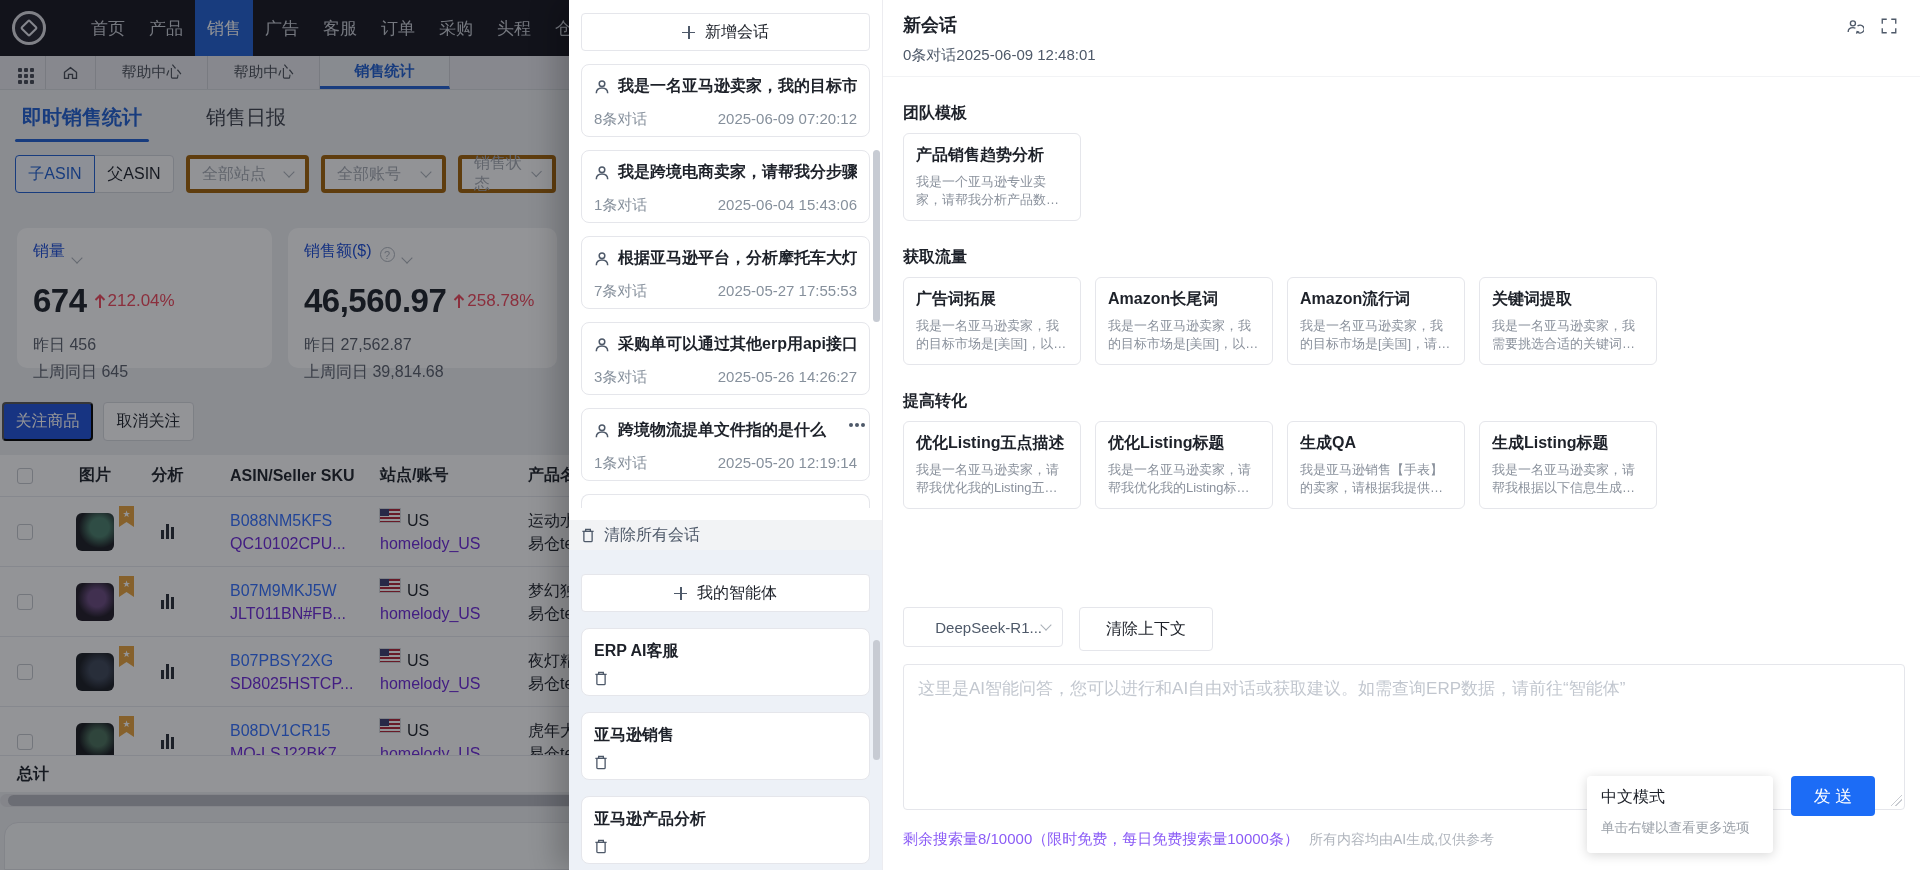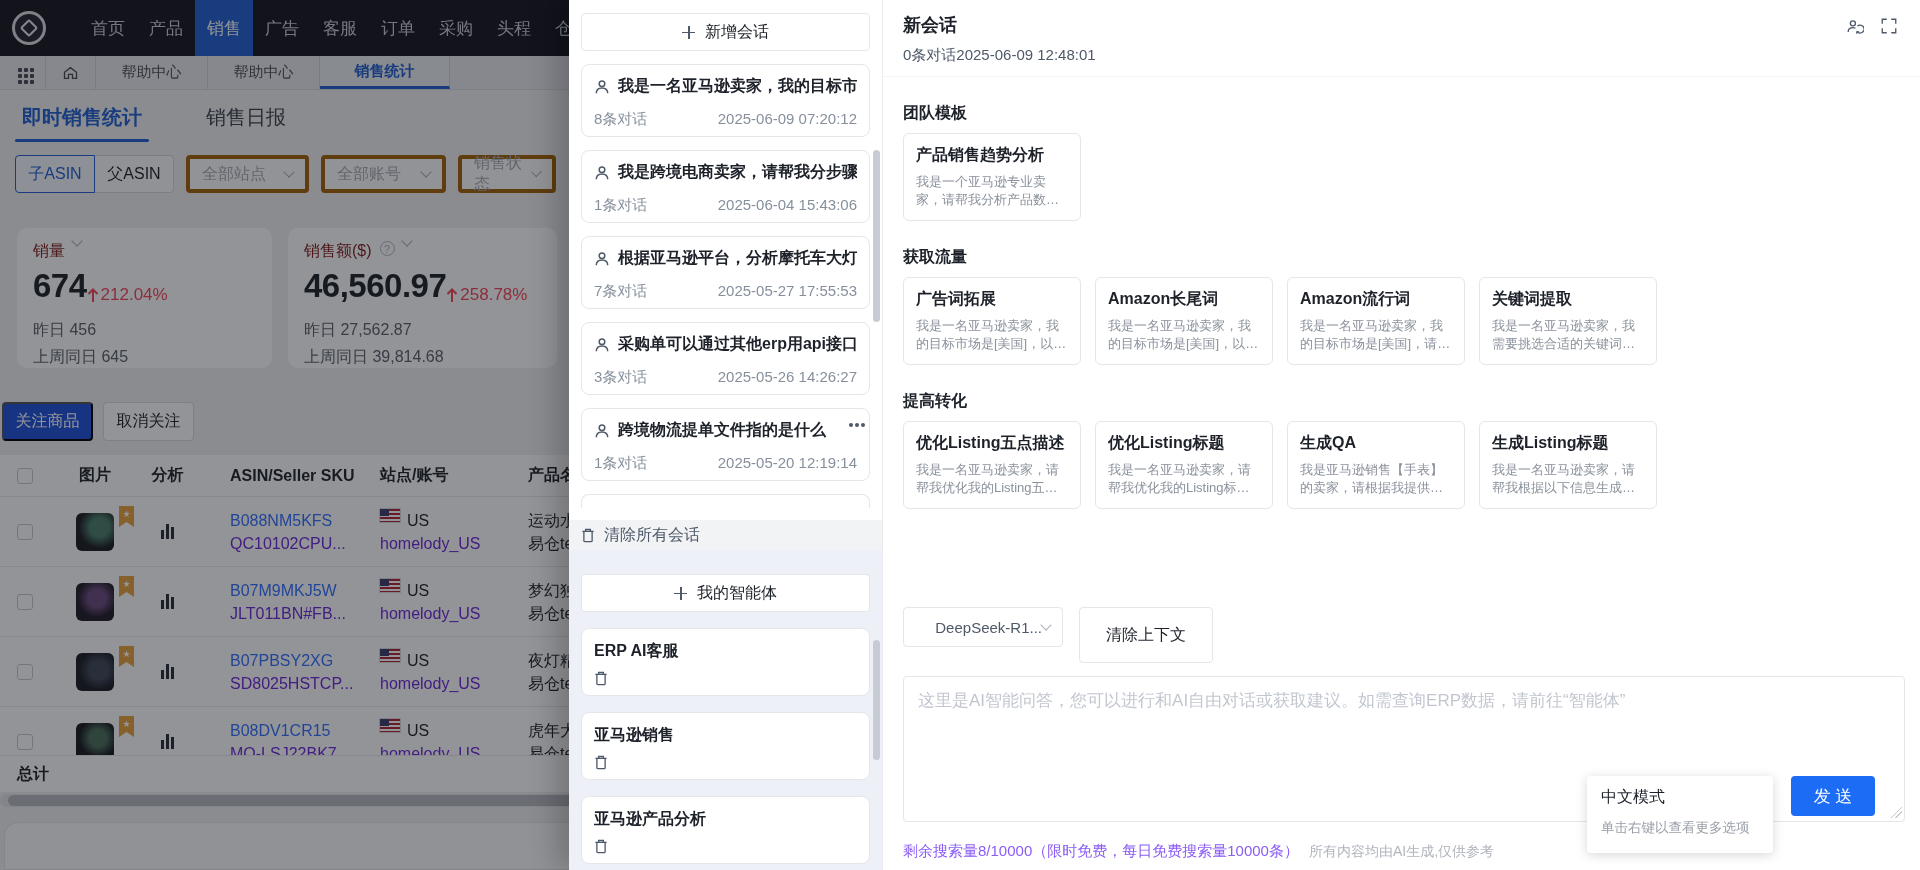--- a/index.html
+++ b/index.html
@@ -32,24 +32,24 @@
   .seg-btn:first-child{border-radius:4px 0 0 4px}
   .seg-btn:last-child{border-radius:0 4px 4px 0;margin-left:-1px}
   .seg-btn.active{border-color:#1f5fd1;color:#1f5fd1;background:#f5f8ff;z-index:1}
   .dropdown{border:4px solid #a16207;background:#fdfdfe;border-radius:4px;display:flex;align-items:center;justify-content:space-between;padding:0 12px;color:#a6abb3;font-size:16px;margin-left:12px;cursor:pointer}
   .dd1{width:123px}.dd2{width:125px}.dd3{width:98px}
   .chev{width:8px;height:8px;border-right:1.7px solid #aab0b8;border-bottom:1.7px solid #aab0b8;transform:rotate(45deg);margin-top:-4px}
 
   .stat-cards{display:flex;gap:16px;margin:35px 0 0 17px}
   .stat-card{height:140px;background:#fff;border-radius:10px;padding:13px 16px}
   .sc1{width:255px}.sc2{width:269px}
-  .stat-label{display:flex;align-items:flex-start;gap:8px;font-size:16px;color:#7f1d1d}
+  .stat-label{display:flex;align-items:flex-end;gap:8px;font-size:16px;color:#1d4ed8}
   .qmark{width:15px;height:15px;border:1px solid #aeb4bd;border-radius:50%;color:#aeb4bd;font-size:11px;display:inline-flex;align-items:center;justify-content:center}
   .qmark::before{content:"?"}
-  .stat-value{margin-top:5px;display:flex;align-items:flex-end;}
+  .stat-value{margin-top:20px;display:flex;align-items:center;gap:7px}
   .big{font-size:33px;font-weight:bold;color:#1d2129;letter-spacing:-0.5px}
   .delta{color:#f0485c;font-size:17px;display:flex;align-items:center;gap:2px}
   .stat-sub{margin-top:11px;font-size:16px;color:#595f6b;line-height:27px}
 
   .action-row{margin:34px 0 0 2px;display:flex;gap:10px}
   .btn-primary{width:91px;height:39px;background:#1e51d9;color:#fff;border-radius:4px;font-size:16px;display:flex;align-items:center;justify-content:center;cursor:pointer}
   .btn-plain{width:91px;height:39px;background:#fff;border:1px solid #d8dade;border-radius:4px;color:#1d2129;font-size:16px;display:flex;align-items:center;justify-content:center;cursor:pointer}
 
   .table{position:absolute;left:0;top:455px;width:882px;height:337px;background:#fff;overflow:hidden}
   .trow{display:flex;align-items:center;border-bottom:1px solid #e8eaee;position:relative}
@@ -114,21 +114,21 @@
   .ai-hicons span{cursor:pointer;display:inline-flex}
   .ai-body{padding:0 20px}
   .sec-label{margin-top:26px;font-size:16px;font-weight:bold;color:#1d2129}
   .card-row{display:flex;gap:14px;margin-top:9px}
   .tcard{width:178px;height:88px;border:1px solid #e5e6eb;border-radius:6px;padding:11px 12px;background:#fff;cursor:pointer}
   .tcard-title{font-size:16px;color:#1d2129;font-weight:600;white-space:nowrap;overflow:hidden}
   .tcard-desc{margin-top:7px;font-size:13px;color:#8a919c;line-height:18px;display:-webkit-box;-webkit-line-clamp:2;-webkit-box-orient:vertical;overflow:hidden}
   .composer{position:absolute;left:20px;right:15px;bottom:0;height:263px}
   .comp-top{display:flex;gap:16px}
   .model-select{width:160px;height:40px;border:1px solid #e5e6eb;border-radius:4px;display:flex;align-items:center;justify-content:flex-end;padding:0 12px;font-size:15px;color:#4e5969;cursor:pointer}
-  .clear-ctx{width:134px;height:56px;border:1px solid #e5e6eb;border-radius:4px;display:flex;align-items:center;justify-content:center;font-size:16px;color:#1d2129;background:#fff;cursor:pointer}
+  .clear-ctx{width:134px;height:44px;border:1px solid #e5e6eb;border-radius:4px;display:flex;align-items:center;justify-content:center;font-size:16px;color:#1d2129;background:#fff;cursor:pointer}
   .ta-wrap{position:relative;margin-top:13px}
   .ta-wrap textarea{width:100%;height:146px;border:1px solid #e5e6eb;border-radius:4px;padding:12px 14px;font-size:17px;font-family:inherit;resize:none;color:#1d2129;outline:none;display:block}
   .ta-wrap textarea::placeholder{color:#c2c7cf}
   .resize-h{position:absolute;right:3px;bottom:4px;width:11px;height:11px;background:linear-gradient(135deg,transparent 0 46%,#c9ccd2 46% 54%,transparent 54% 68%,#c9ccd2 68% 76%,transparent 76%)}
   .comp-foot{margin-top:20px;display:flex;align-items:center;gap:10px}
   .quota{font-size:15px;color:#8b5cf6}
   .disclaimer{font-size:14px;color:#b0b5bd}
   .send-btn{position:absolute;right:30px;bottom:54px;width:84px;height:40px;background:#1c6cf6;color:#fff;border:none;border-radius:4px;font-size:17px;display:flex;align-items:center;justify-content:center;z-index:4;cursor:pointer}
   .hint-pop{position:absolute;right:132px;bottom:17px;width:186px;height:77px;background:#fff;border-radius:4px;box-shadow:0 2px 12px rgba(0,0,0,0.16);padding:11px 14px;z-index:5}
   .hint1{font-size:16px;color:#1d2129}

